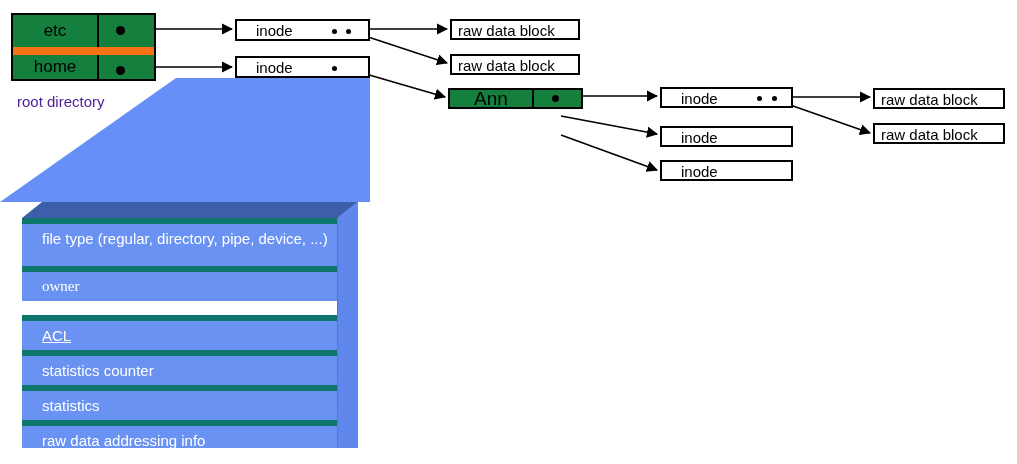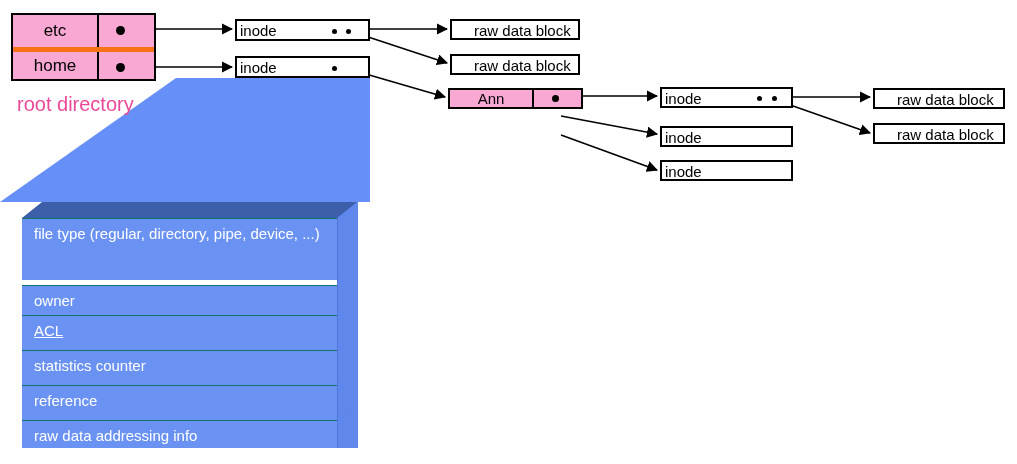--- a/index.html
+++ b/index.html
@@ -35,54 +35,54 @@
     color: #000000;
     z-index: 5;
   }
   .box-label {
     position: absolute;
     white-space: nowrap;
   }
 
   
   .inode-box .box-label {
-    left: 3px;
+    left: 19px;
     top: 50%;
     transform: translateY(-50%);
   }
   
   .rdb-box .box-label {
-    left: 22px;
+    left: 6px;
     top: 50%;
     transform: translateY(-50%);
   }
 
   .dot {
     position: absolute;
     border-radius: 50%;
     background: #000000;
     z-index: 6;
   }
 
   
   .dir-table {
     position: absolute;
     box-sizing: border-box;
     border: 2px solid #000000;
-    background: #f9a8d4;
+    background: #15803d;
     z-index: 5;
   }
   .dir-row {
     position: relative;
     box-sizing: border-box;
     display: flex;
     width: 100%;
   }
   .dir-row + .dir-row {
-    border-top: 5px solid #f97316;
+    border-top: 8px solid #f97316;
   }
   .dir-name {
     box-sizing: border-box;
     display: flex;
     align-items: center;
     justify-content: center;
     font-size: 15px;
     color: #000000;
     border-right: 2px solid #000000;
     white-space: nowrap;
@@ -94,50 +94,50 @@
   }
 
   
   #root-directory { left: 11px; top: 13px; width: 145px; }
   #root-directory .dir-row { height: 32px; }
   #root-directory .dir-name { width: 86px; font-size: 17px; }
 
   
   #home-directory { left: 448px; top: 88px; width: 135px; }
   #home-directory .dir-row { height: 17px; }
-  #home-directory .dir-name { width: 84px; font-size: 15px; }
+  #home-directory .dir-name { width: 84px; font-size: 19px; }
 
   .caption {
     position: absolute;
-    font-size: 20px;
-    color: #ec4899;
+    font-size: 15px;
+    color: #4c1d95;
     white-space: nowrap;
     z-index: 5;
   }
 
   
   #inode-stack {
     position: absolute;
     left: 22px;
     top: 202px;
     width: 335px;
     height: 246px;
     z-index: 4;
   }
   .stack-slab {
     position: absolute;
     left: 0;
     width: 315px;
     box-sizing: border-box;
     background: #6a92f2;
-    border-top: 1px solid #0f766e;
+    border-top: 6px solid #0f766e;
     color: #ffffff;
     font-size: 15px;
     line-height: 19px;
-    padding: 5px 8px 0 12px;
+    padding: 5px 8px 0 20px;
   }
   .stack-side {
     position: absolute;
     left: 315px;
     width: 20px;
     background: #5f87ec;
     border-left: 1px solid #4f76d8;
   }
   .stack-top-face {
     position: absolute;
@@ -173,21 +173,21 @@
       <polygon points="0,16 20,0 335,0 315,16" fill="#3d5ea8"></polygon>
     </svg>
 
     <div class="stack-slab" style="top:16px;height:62px;">
       <span>file type (regular, directory, pipe, device, ...)</span>
     </div>
     <svg class="stack-side" style="top:0px;height:78px;" viewBox="0 0 20 78" preserveAspectRatio="none" xmlns="http://www.w3.org/2000/svg">
       <polygon points="0,16 20,0 20,62 0,78" fill="#5f87ec"></polygon>
     </svg>
 
-    <div class="stack-slab" style="top:83px;height:35px;">
+    <div class="stack-slab" style="top:64px;height:35px;font-family:Liberation Serif, serif;">
       <span>owner</span>
     </div>
     <svg class="stack-side" style="top:62px;height:51px;" viewBox="0 0 20 51" preserveAspectRatio="none" xmlns="http://www.w3.org/2000/svg">
       <polygon points="0,16 20,0 20,35 0,51" fill="#5f87ec"></polygon>
     </svg>
 
     <div class="stack-slab" style="top:113px;height:35px;text-decoration:underline;">
       <span>ACL</span>
     </div>
     <svg class="stack-side" style="top:97px;height:51px;" viewBox="0 0 20 51" preserveAspectRatio="none" xmlns="http://www.w3.org/2000/svg">
@@ -195,21 +195,21 @@
     </svg>
 
     <div class="stack-slab" style="top:148px;height:35px;">
       <span>statistics counter</span>
     </div>
     <svg class="stack-side" style="top:132px;height:51px;" viewBox="0 0 20 51" preserveAspectRatio="none" xmlns="http://www.w3.org/2000/svg">
       <polygon points="0,16 20,0 20,35 0,51" fill="#5f87ec"></polygon>
     </svg>
 
     <div class="stack-slab" style="top:183px;height:35px;">
-      <span>reference</span>
+      <span>statistics</span>
     </div>
     <svg class="stack-side" style="top:167px;height:51px;" viewBox="0 0 20 51" preserveAspectRatio="none" xmlns="http://www.w3.org/2000/svg">
       <polygon points="0,16 20,0 20,35 0,51" fill="#5f87ec"></polygon>
     </svg>
 
     <div class="stack-slab" style="top:218px;height:28px;">
       <span>raw data addressing info</span>
     </div>
     <svg class="stack-side" style="top:202px;height:44px;" viewBox="0 0 20 44" preserveAspectRatio="none" xmlns="http://www.w3.org/2000/svg">
       <polygon points="0,16 20,0 20,28 0,44" fill="#5f87ec"></polygon>

